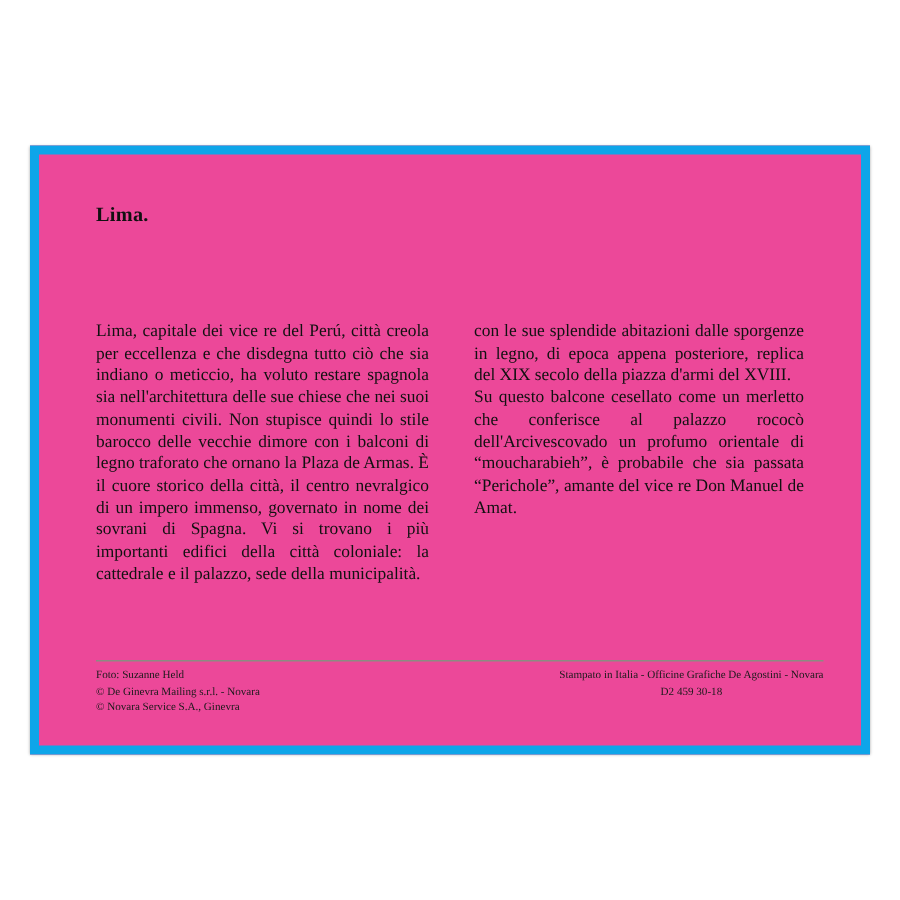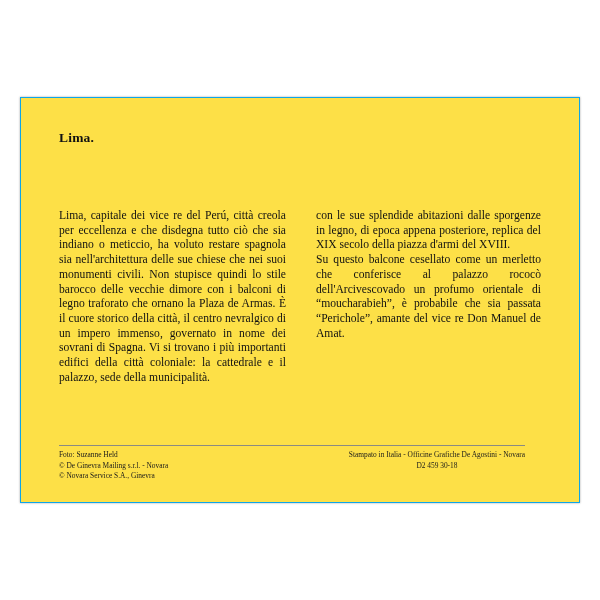--- a/index.html
+++ b/index.html
@@ -18,23 +18,23 @@
     width: 600px;
     height: 600px;
     background: #ffffff;
   }
   .card {
     position: absolute;
     left: 20px;
     top: 97px;
     width: 560px;
     height: 406px;
-    background: #fde047;
+    background: #ec4899;
     box-shadow: 0 0 2px rgba(0,0,0,0.35);
-    border: 1px solid #0ea5e9;
+    border: 6px solid #0ea5e9;
     box-sizing: border-box;
   }
   .card-inner {
     position: absolute;
     left: 18px;
     top: 14px;
     right: 18px;
     bottom: 14px;
   }
   
@@ -109,21 +109,21 @@
     padding-left: 16px;
     padding-right: 20px;
   }
   .col p {
     margin: 0 0 0 0;
   }
   
   .footer {
     position: absolute;
     left: 20px;
-    right: 36px;
+    right: 7px;
     bottom: 6px;
     border-top: 1px solid #8b8b82;
     padding-top: 4px;
     display: flex;
     justify-content: space-between;
     align-items: flex-start;
     font-size: 7.4px;
     line-height: 1.45;
     color: #1a1a1a;
     margin-top: 26px;

